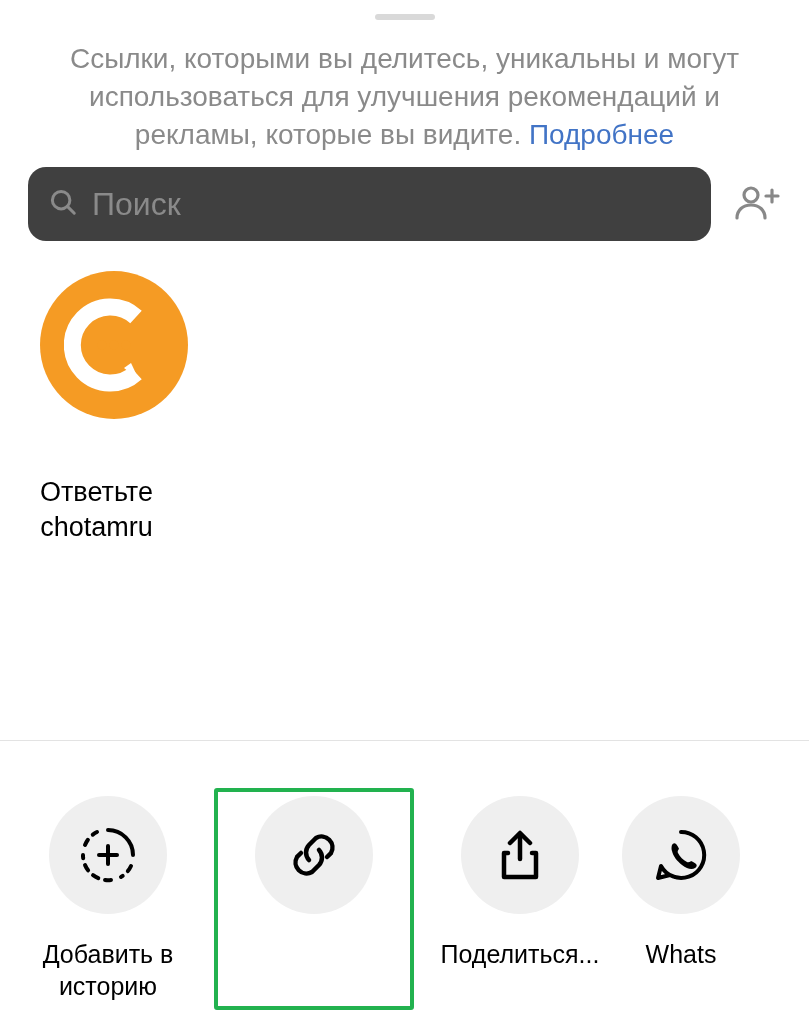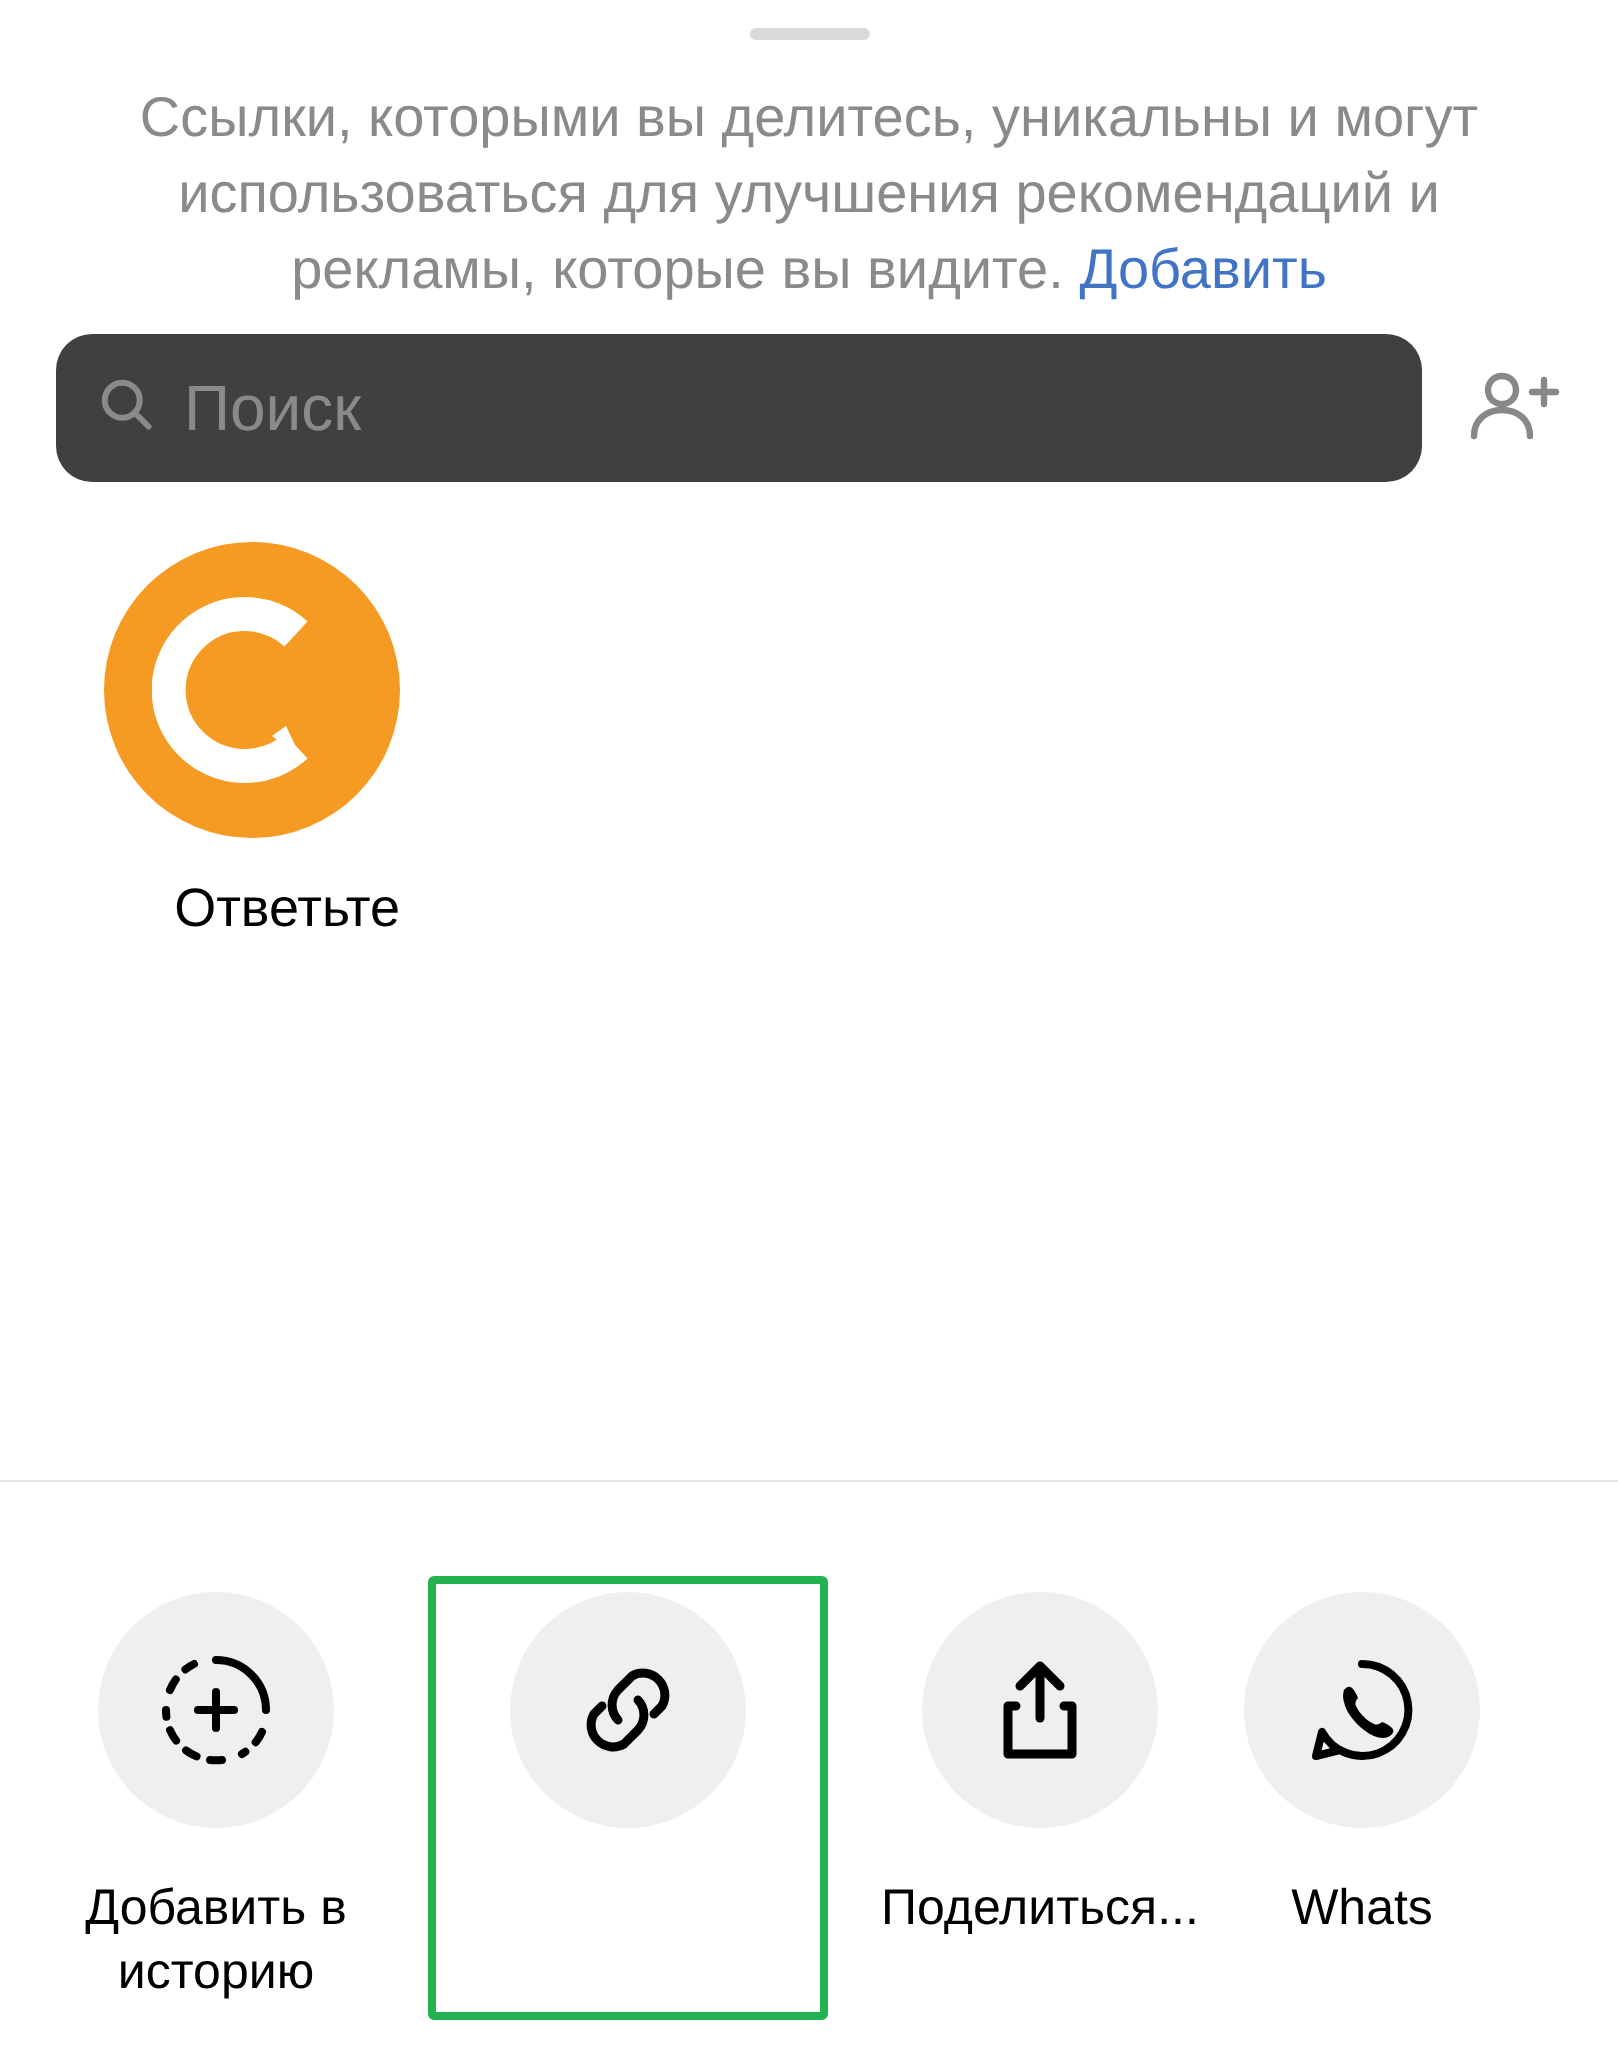--- a/index.html
+++ b/index.html
@@ -73,24 +73,25 @@
       color: #888;
     }
     .contacts {
       padding: 30px 40px 0;
       display: flex;
       gap: 30px;
     }
     .contact {
       display: flex;
       flex-direction: column;
-      align-items: flex-end;
+      align-items: flex-start;
       width: 160px;
       text-align: center;
       cursor: pointer;
+      gap: 38px;
     }
     .avatar {
       width: 148px;
       height: 148px;
       border-radius: 50%;
       display: flex;
       align-items: center;
       justify-content: center;
       margin-bottom: 18px;
     }
@@ -155,21 +156,21 @@
     .action.last {
       width: 110px;
     }
   </style>
 </head>
 <body>
 
 <div class="handle"></div>
 
 <div class="info-text">
-  <span>Ссылки, которыми вы делитесь, уникальны и могут использоваться для улучшения рекомендаций и рекламы, которые вы видите. </span><span class="info-link">Добавить</span>
+  <span>Ссылки, которыми вы делитесь, уникальны и могут использоваться для улучшения рекомендаций и рекламы, которые вы видите. </span><span class="info-link">Подробнее</span>
 </div>
 
 <div class="search-row">
   <div class="search-box">
     <span>
       <svg width="30" height="30" viewBox="0 0 24 24" fill="none" stroke="#8a8a8a" stroke-width="2.4">
         <circle cx="10.5" cy="10.5" r="7"></circle>
         <line x1="21" y1="21" x2="15.5" y2="15.5" stroke-linecap="round"></line>
       </svg>
     </span>
@@ -193,20 +194,21 @@
       <svg width="100" height="100" viewBox="0 0 100 100">
         <path d="M72 22 A38 38 0 1 0 72 78" fill="none" stroke="#fff" stroke-width="17" stroke-linecap="butt"></path>
         <circle cx="38" cy="50" r="4.5" fill="#f59b24"></circle>
         <circle cx="50" cy="50" r="4.5" fill="#f59b24"></circle>
         <circle cx="62" cy="50" r="4.5" fill="#f59b24"></circle>
         <path d="M60 73 L75 85 L67 68 Z" fill="#fff"></path>
       </svg>
     </div>
     <div class="contact-label">
       <div>Ответьте</div>
+      <div>chotamru</div>
     </div>
   </div>
 </div>
 
 <div class="divider"></div>
 
 <div class="actions">
 
   <div class="action">
     <div class="action-circle">

